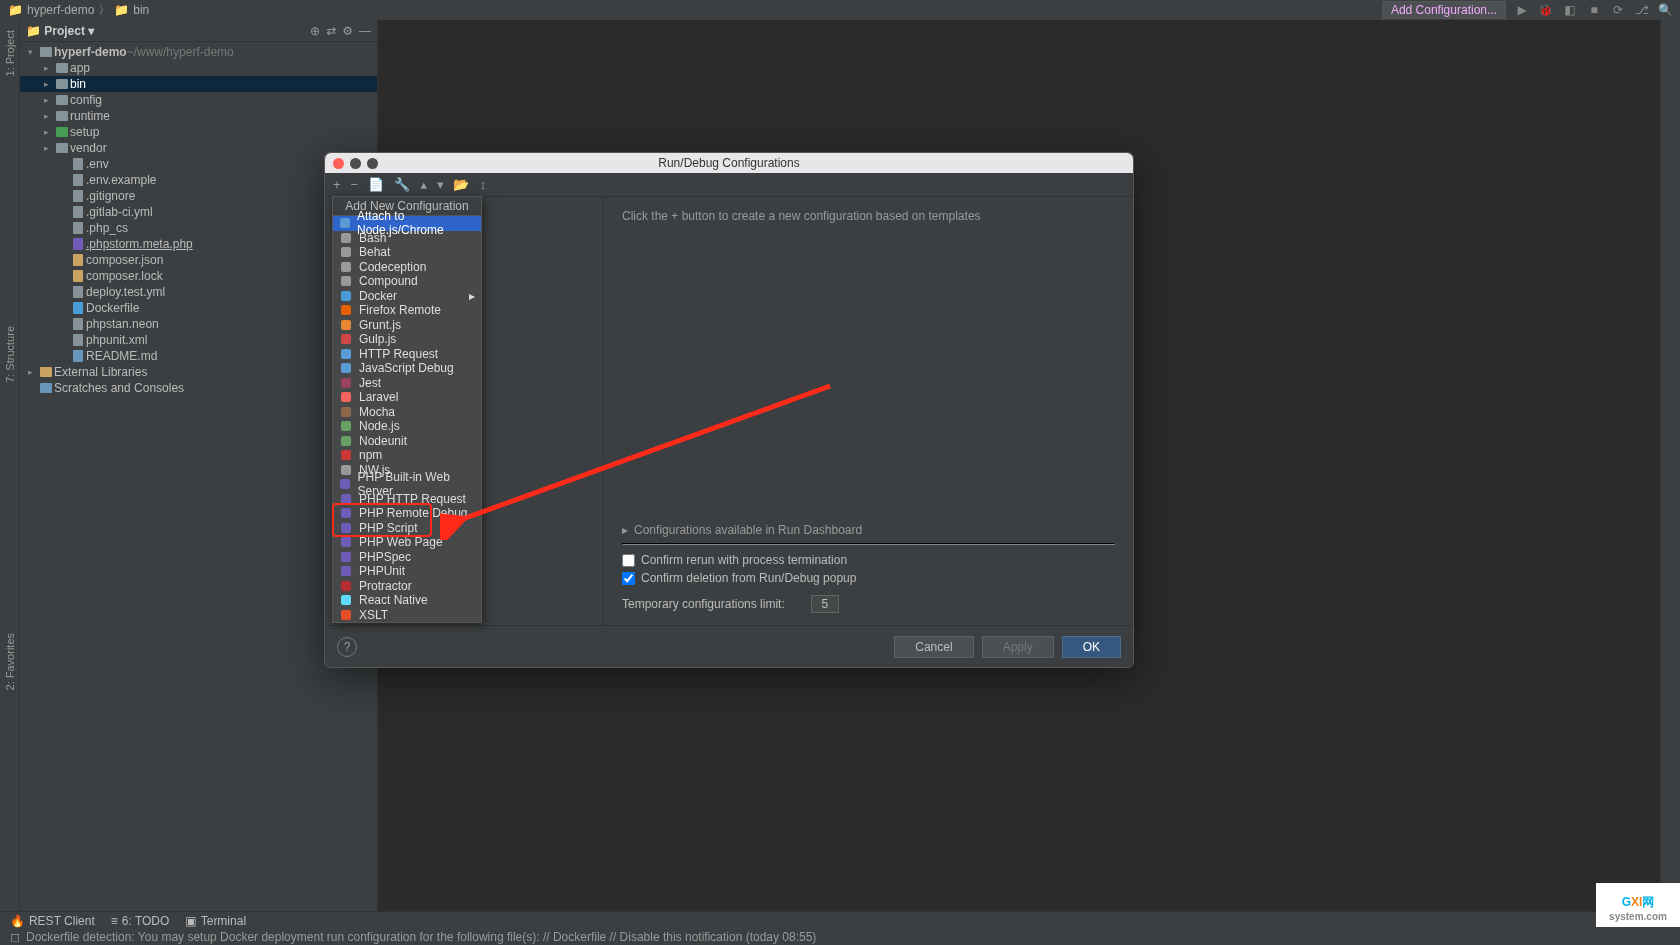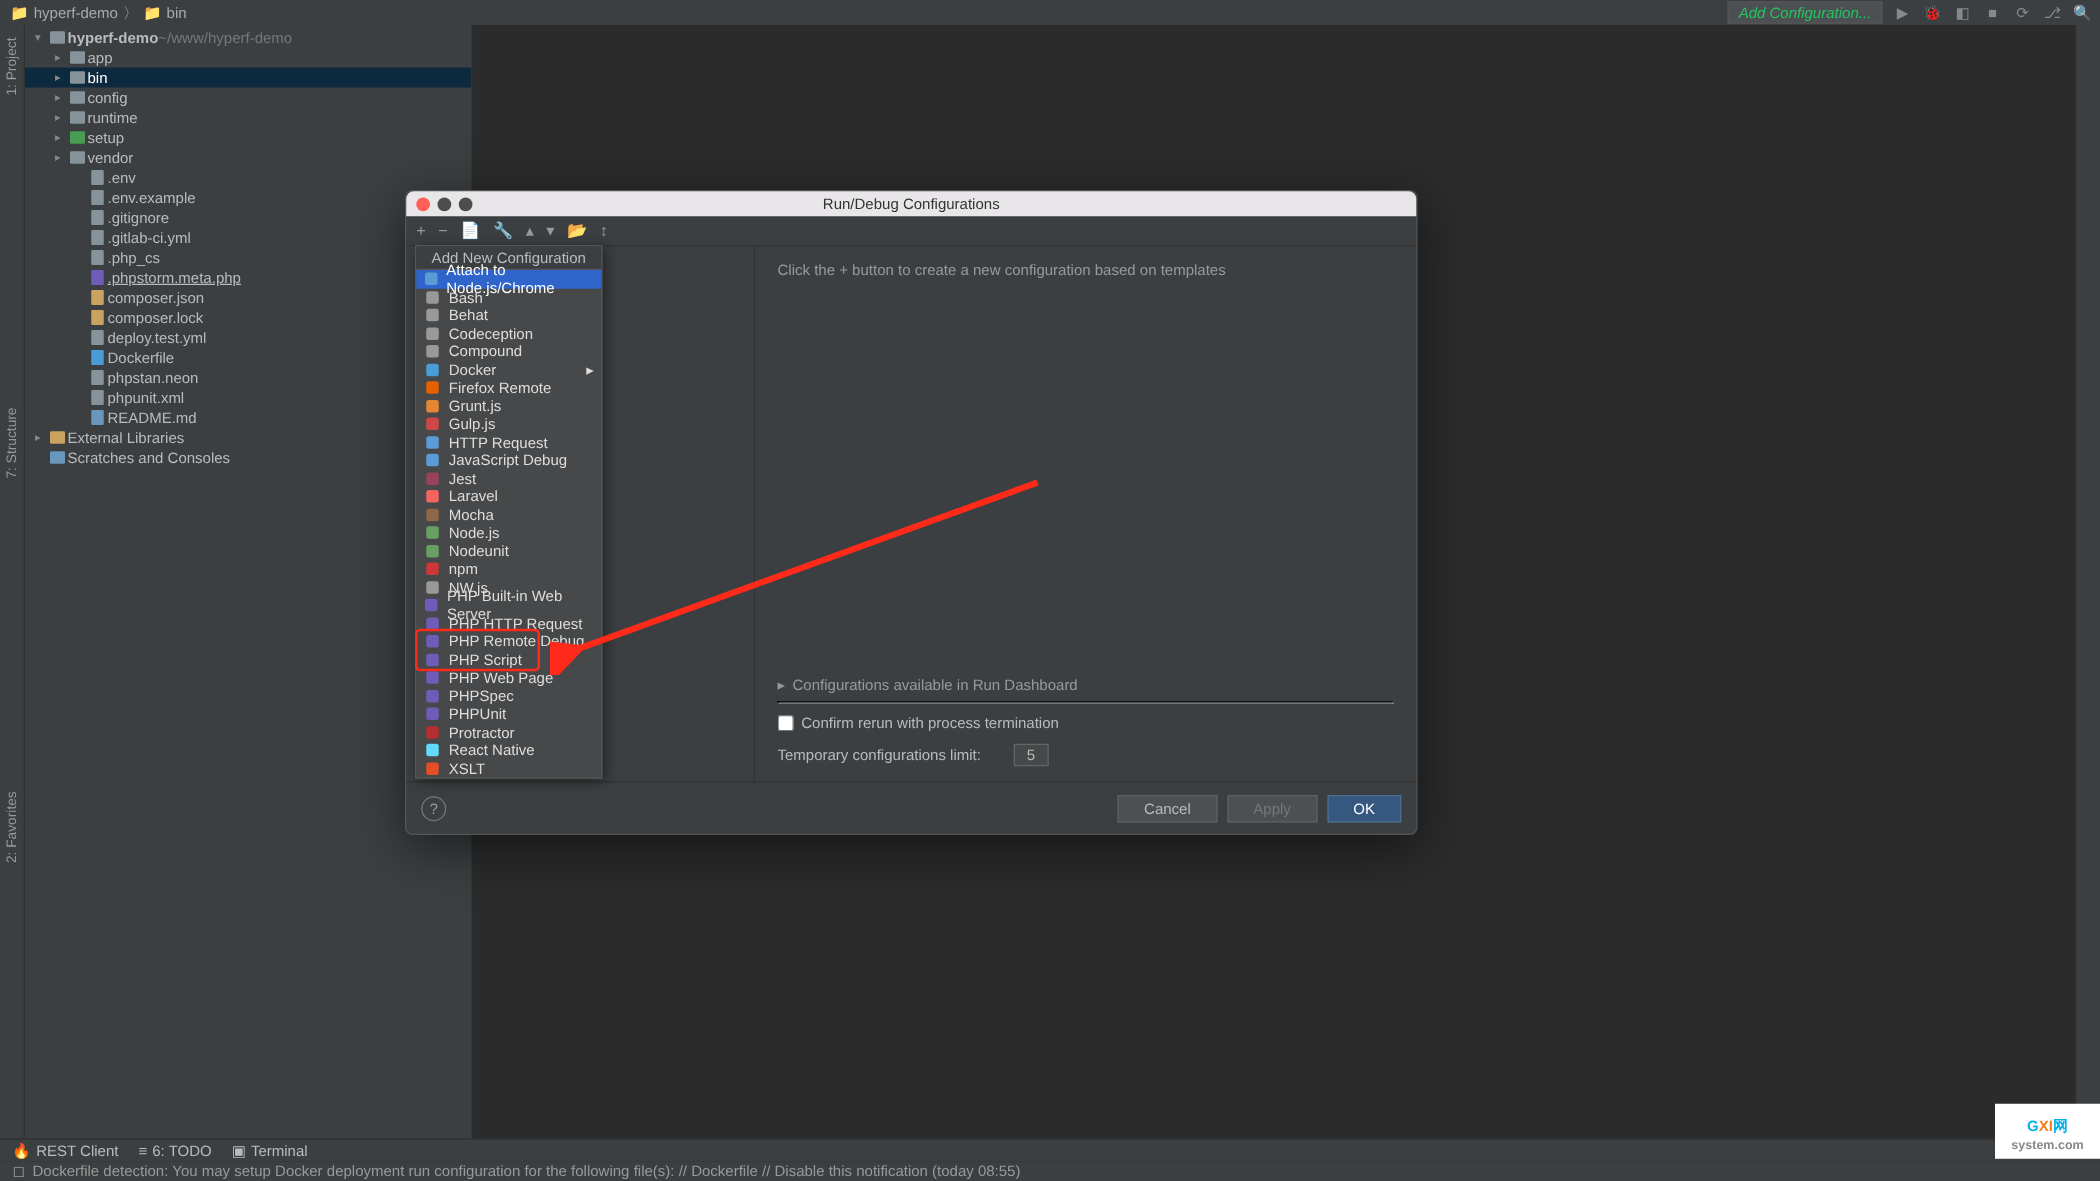--- a/index.html
+++ b/index.html
@@ -1,20 +1,20 @@
 <!DOCTYPE html>
 <html><head>
 <meta charset="utf-8">
 <style>
 * { margin:0; padding:0; box-sizing:border-box; font-family:-apple-system,BlinkMacSystemFont,"Segoe UI",Arial,sans-serif; font-size:12px; }
 body { background:#2b2b2b; color:#bbb; width:1680px; height:945px; overflow:hidden; position:relative; }
 .breadcrumb { height:20px; background:#3b3f41; display:flex; align-items:center; padding:0 8px; gap:4px; }
 .breadcrumb span { color:#aaa; }
 .toolbar-right { position:absolute; top:0; right:0; height:20px; display:flex; align-items:center; gap:8px; padding:0 6px; }
-.toolbar-right .cfg-btn { background:#4c5052; border:1px solid #555; color:#22c55e; padding:1px 8px; cursor:pointer;font-style:italic; }
+.toolbar-right .cfg-btn { background:#4c5052; border:1px solid #555; color:#f0abfc; padding:1px 8px; cursor:pointer; }
 .toolbar-right .ico { width:16px; height:16px; display:flex; align-items:center; justify-content:center; cursor:pointer; color:#888; }
 .main { display:flex; height:calc(100% - 54px); }
 .left-gutter { width:20px; background:#3b3f41; border-right:1px solid #323232; display:flex; flex-direction:column; align-items:center; padding-top:10px; gap:250px; }
 .gutter-label { writing-mode:vertical-rl; transform:rotate(180deg); color:#999; font-size:11px; cursor:pointer; }
 .right-gutter { width:20px; background:#3b3f41; border-left:1px solid #323232; }
 .project-panel { width:358px; background:#3b3f41; border-right:1px solid #323232; display:flex; flex-direction:column; }
 .panel-header { height:22px; display:flex; align-items:center; justify-content:space-between; padding:0 6px; border-bottom:1px solid #323232; }
 .panel-header .title { color:#ccc; font-weight:bold; }
 .panel-header .icons { display:flex; gap:6px; }
 .panel-header .icons span { color:#999; cursor:pointer; }
@@ -94,20 +94,29 @@
   <div class="ico">🔍</div>
 </div>
 
 <div class="main">
   <div class="left-gutter">
     <div class="gutter-label">1: Project</div>
     <div class="gutter-label">7: Structure</div>
     <div class="gutter-label">2: Favorites</div>
   </div>
   <div class="project-panel">
+    <div class="panel-header">
+      <span class="title">📁 <span>Project</span> ▾</span>
+      <div class="icons">
+        <span>⊕</span>
+        <span>⇄</span>
+        <span>⚙</span>
+        <span>—</span>
+      </div>
+    </div>
     <div class="tree" id="tree">
         <div class="tree-row" style="padding-left: 8px;">
           <span class="arrow">▾</span>
           <span class="icon">
             <div class="folder-icon"></div>
           </span>
           <span class="label"><b>hyperf-demo</b></span> 
           <span style="color:#777">~/www/hyperf-demo</span>
         </div>
         <div class="tree-row" style="padding-left: 24px;">
@@ -289,20 +298,24 @@
       <div class="dash-section">
         <div class="dash-row">
           <span>▸</span>
           <span>Configurations available in Run Dashboard</span>
         </div>
         <hr style="border-color:#323232; margin-bottom:8px">
         <label class="check-row">
           <input type="checkbox" style="">
             <span>Confirm rerun with process termination</span>
         </label>
+        <label class="check-row">
+          <input type="checkbox" checked="" style="">
+            <span>Confirm deletion from Run/Debug popup</span>
+        </label>
         <div class="limit-row">
           <span>Temporary configurations limit:</span>
           <input value="5" style="">
         </div>
       </div>
     </div>
   </div>
   <div class="modal-footer">
     <div class="help">?</div>
     <div class="btns">

